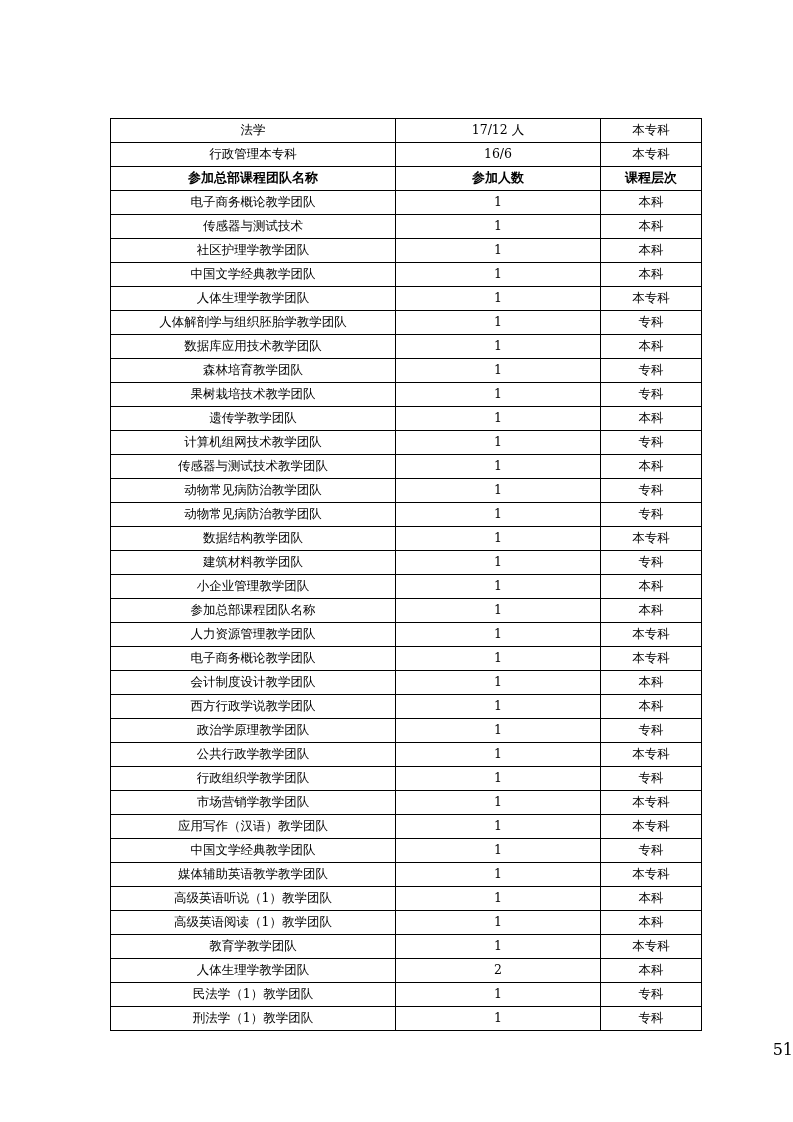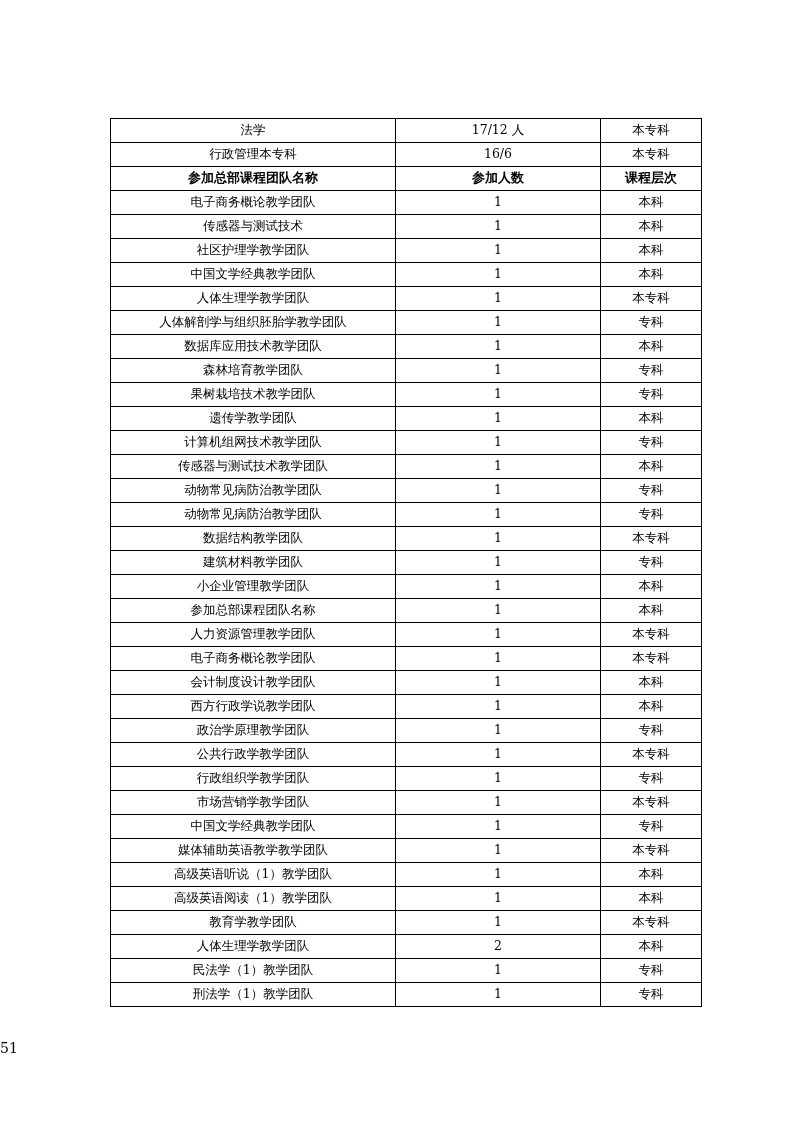--- a/index.html
+++ b/index.html
@@ -48,22 +48,22 @@
   td.col-level { width: 96px; }
   tr.header-row td {
     font-weight: bold;
     font-size: 13px;
   }
   .page-number {
     position: absolute;
     left: 0;
     top: 1040px;
     width: 793px;
-    text-align: left;
-    font-size: 14px;
+    text-align: right;
+    font-size: 16px;
     font-family: "DejaVu Serif", "Liberation Serif", serif;
   }
 </style>
 </head>
 <body>
 
 <div class="page">
   <div class="table-wrap">
     <table class="doc-table">
       <tbody id="table-body">
@@ -206,20 +206,25 @@
             <td class="col-name">行政组织学教学团队</td>
             <td class="col-count">1</td>
             <td class="col-level">专科</td>
           </tr>
           <tr>
             <td class="col-name">市场营销学教学团队</td>
             <td class="col-count">1</td>
             <td class="col-level">本专科</td>
           </tr>
           <tr>
+            <td class="col-name">应用写作（汉语）教学团队</td>
+            <td class="col-count">1</td>
+            <td class="col-level">本专科</td>
+          </tr>
+          <tr>
             <td class="col-name">中国文学经典教学团队</td>
             <td class="col-count">1</td>
             <td class="col-level">专科</td>
           </tr>
           <tr>
             <td class="col-name">媒体辅助英语教学教学团队</td>
             <td class="col-count">1</td>
             <td class="col-level">本专科</td>
           </tr>
           <tr>

